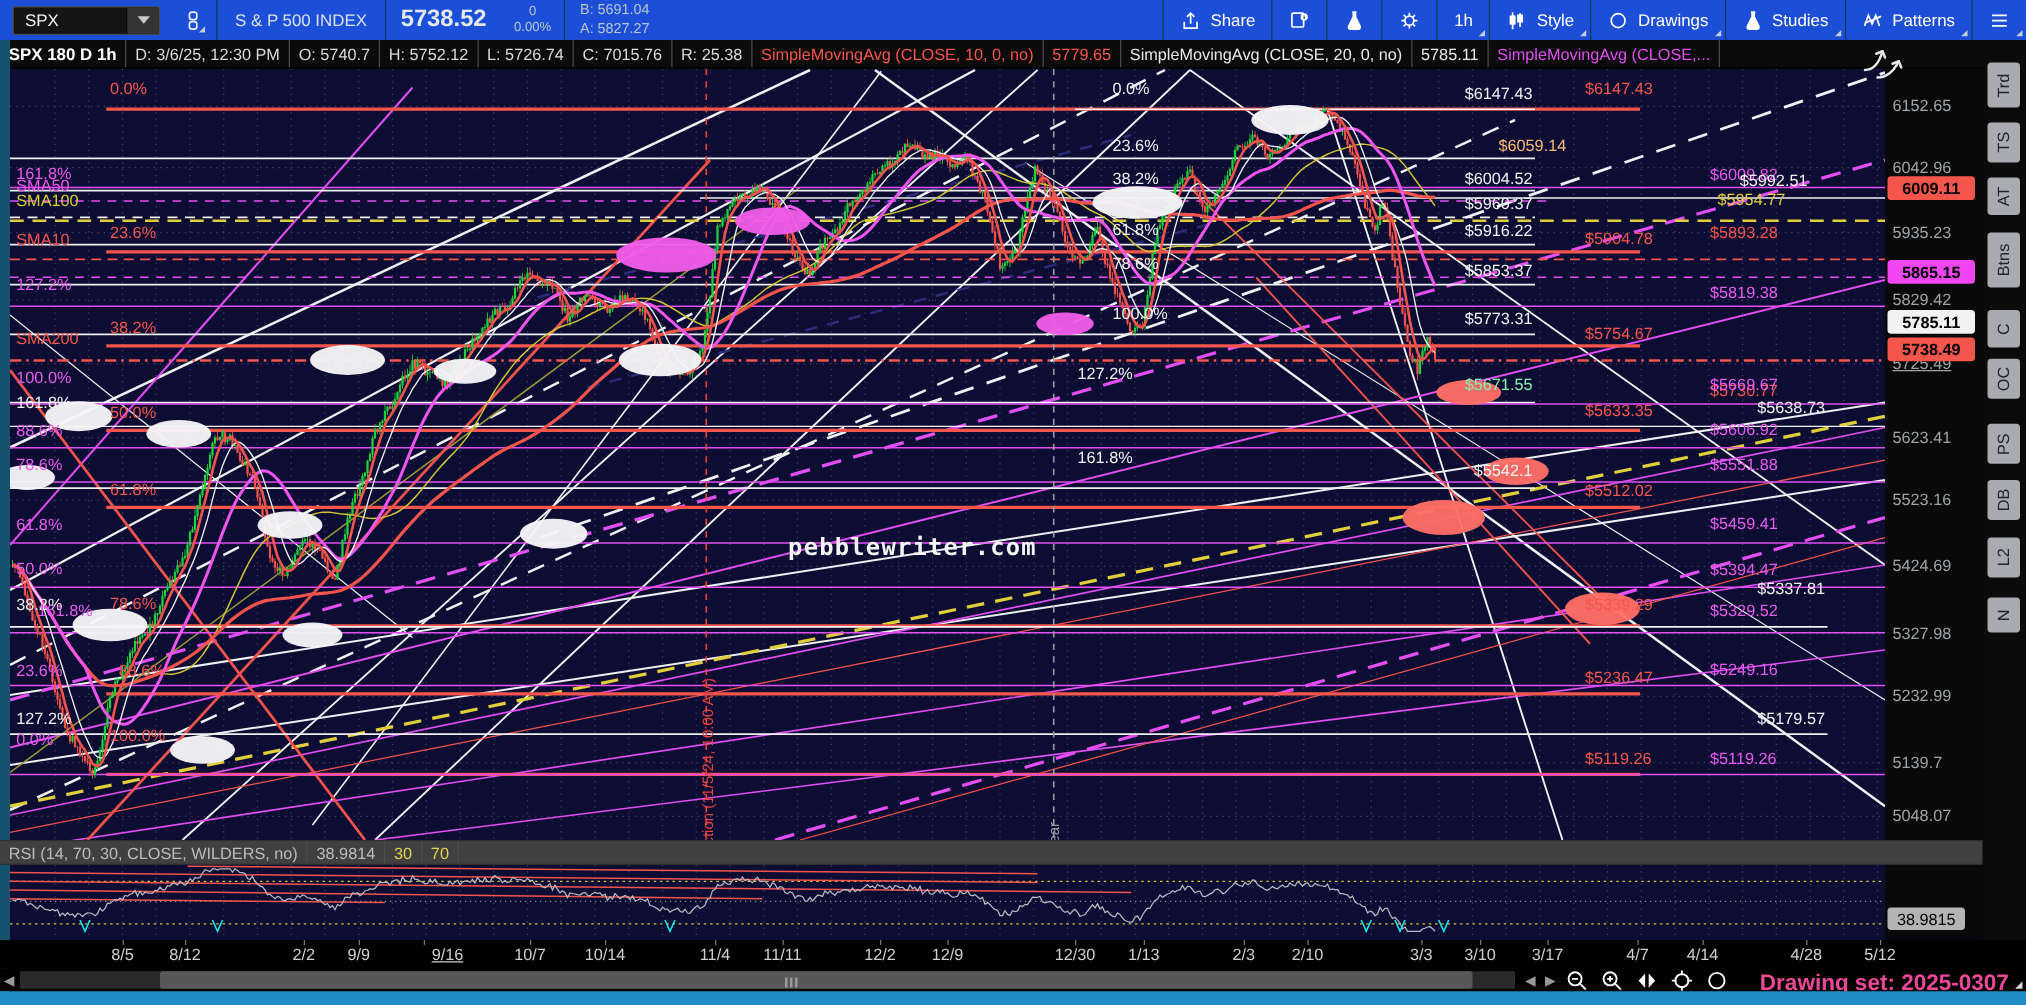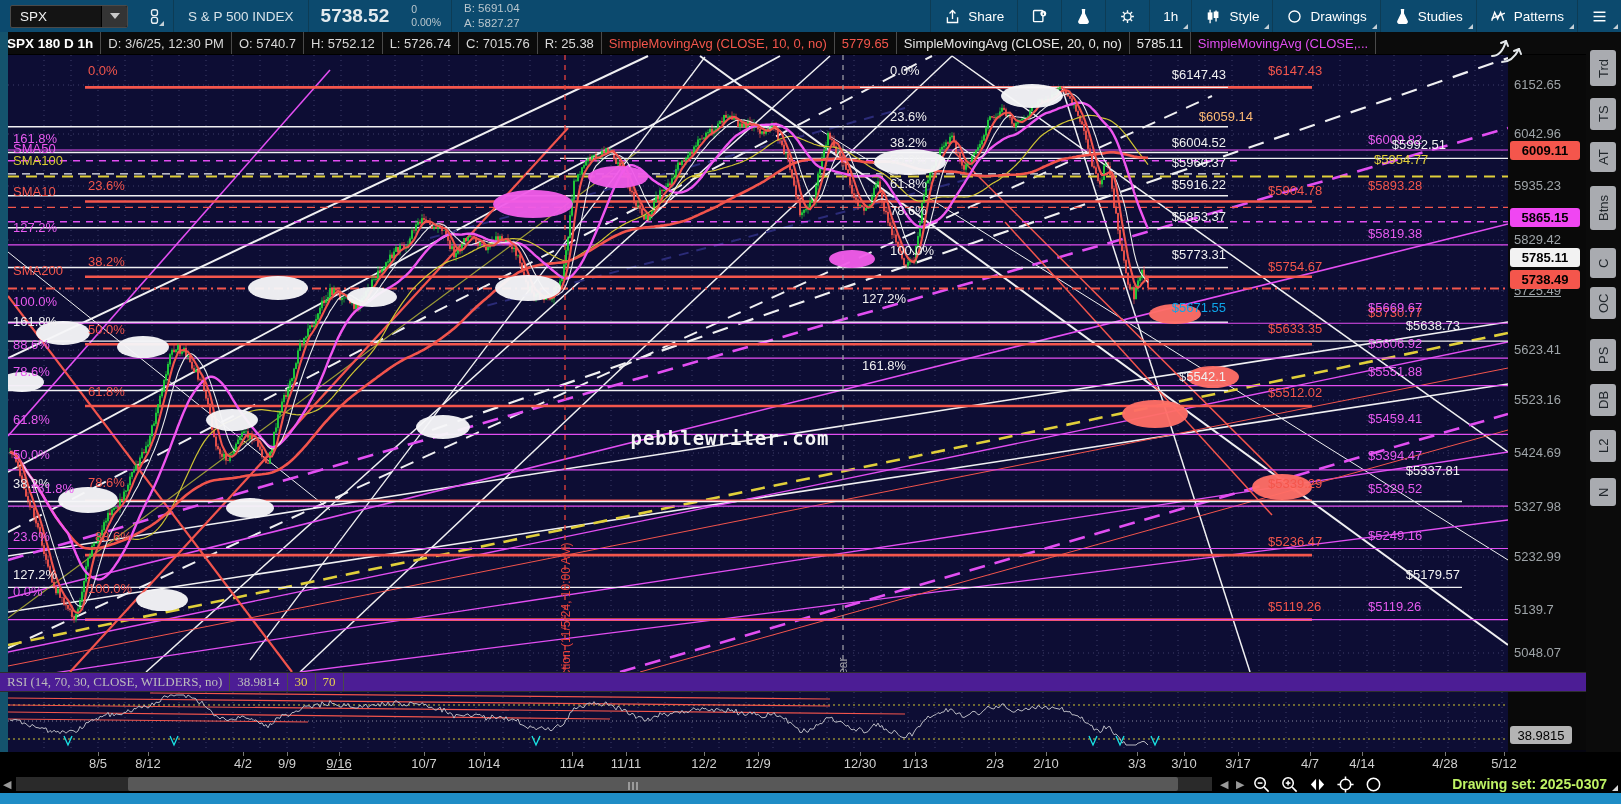--- a/index.html
+++ b/index.html
@@ -1,21 +1,21 @@
 <!DOCTYPE html>
 <html><head>
 <meta charset="utf-8">
 <style>
   html,body{margin:0;padding:0;background:#000;}
   *{box-sizing:border-box;}
   .app{position:relative;width:1621px;height:804px;overflow:hidden;background:#050510;
        font-family:"Liberation Sans",sans-serif;-webkit-font-smoothing:antialiased;}
   
-  .toolbar{position:absolute;left:0;top:0;width:1621px;height:32px;background:#0c4a6e;
-           display:flex;align-items:center;color:#fff;}
+  .toolbar{position:absolute;left:0;top:0;width:1621px;height:32px;background:#1d4ed8;
+           display:flex;align-items:center;color:#fff;text-align:center;}
   .tleft{display:flex;align-items:center;height:100%;padding-left:10px;}
   .tright{display:flex;align-items:center;height:100%;margin-left:auto;}
   .tsep{width:1px;height:100%;background:#0d3c55;flex:none;}
   .symbox{width:118px;height:23px;background:#141414;border:1px solid #4a4a4a;border-radius:2px;
           display:flex;align-items:center;padding-left:9px;color:#f2f2f2;font-size:13.5px;margin-right:7px;}
   .symdd{margin-left:auto;width:26px;height:21px;background:#343434;border-left:1px solid #000;
          display:flex;align-items:center;justify-content:center;border-radius:0 2px 2px 0;}
   .symdd i{width:0;height:0;border-left:5px solid transparent;border-right:5px solid transparent;border-top:6px solid #c9c9c9;}
   .linkic{position:relative;width:26px;height:26px;display:flex;align-items:center;justify-content:center;margin:0 6px;}
   .idxname{font-size:13.5px;color:#d7e2e8;padding:0 14px;}
@@ -45,37 +45,37 @@
   .paxis{position:absolute;left:1508px;top:55px;width:78px;height:695px;background:#090909;}
   .ptick{position:absolute;left:6px;font-size:13px;color:#9ea4a8;}
   .pbadge{position:absolute;left:2px;width:70px;height:19px;border-radius:3px;font-size:13px;font-weight:bold;
           display:flex;align-items:center;justify-content:center;}
   
   .tabs{position:absolute;left:1586px;top:32px;width:35px;height:762px;background:#0b0b0b;}
   .stab{position:absolute;left:4px;width:26px;background:#a9abb0;border-radius:3px;color:#20262b;
         display:flex;align-items:center;justify-content:center;font-size:13px;
         writing-mode:vertical-rl;transform:rotate(180deg);}
   
-  .rsihead{position:absolute;left:0;top:672px;width:1586px;height:20px;background:#4c1d95;display:flex;border-top:1px solid #2e2e2e;border-bottom:1px solid #2e2e2e;font-family:Liberation Serif, serif;}
+  .rsihead{position:absolute;left:0;top:672px;width:1586px;height:20px;background:#404040;display:flex;border-top:1px solid #2e2e2e;border-bottom:1px solid #2e2e2e;}
   .rcell{display:flex;align-items:center;padding:0 7px;font-size:13px;color:#bcbcbc;border-right:1px solid #4a4a4a;white-space:nowrap;}
   .rcell.yel{color:#e8d44d;}
   .rsi{position:absolute;left:8px;top:692px;width:1500px;height:60px;background:#0d0d34;}
   .rsibadge{position:absolute;left:1510px;top:726px;width:62px;height:18px;background:#b4b4b4;color:#000;
             border-radius:3px;font-size:13px;display:flex;align-items:center;justify-content:center;}
   
   .daxis{position:absolute;left:0;top:752px;width:1621px;height:23px;background:#000;}
   .dlab{position:absolute;top:4px;font-size:13px;color:#cfcfcf;transform:translateX(-50%);}
   .dtick{position:absolute;top:0;width:1px;height:4px;background:#777;}
   .scroll{position:absolute;left:0;top:775px;width:1621px;height:18px;background:#000;display:block;}
   .track{position:absolute;left:16px;top:2px;width:1196px;height:14px;background:#2a2a2a;}
   .thumb{position:absolute;left:128px;top:2px;width:1050px;height:14px;background:#585858;border-radius:2px;}
   .grip{position:absolute;top:5px;width:2px;height:8px;background:#9a9a9a;}
   .sarrow{position:absolute;top:3px;font-size:11px;color:#999;}
   .sicons{position:absolute;left:1252px;top:0;height:18px;display:flex;align-items:center;gap:9px;}
-  .dsettext{position:absolute;right:14px;top:1px;font-size:14px;font-weight:bold;color:#bef264;}
+  .dsettext{position:absolute;right:14px;top:1px;font-size:18px;font-weight:bold;color:#ec4899;}
   .bcorner{position:absolute;right:3px;bottom:2px;width:0;height:0;border-left:6px solid transparent;border-bottom:6px solid #d8d8d8;}
   .bluebar{position:absolute;left:0;top:793px;width:1621px;height:11px;background:#1f8dc6;}
   svg{display:block;}
 </style>
 </head>
 <body>
 
 <div class="app">
 
   <div class="toolbar">
@@ -1552,21 +1552,21 @@
       <div class="clabel" style="left:890px;top:188px;color:#f0f0f0;">100.0%</div>
       <div class="clabel" style="left:862px;top:236px;color:#f0f0f0;">127.2%</div>
       <div class="clabel" style="left:862px;top:303px;color:#f0f0f0;">161.8%</div>
       <div class="clabel" style="left:1226px;top:12px;color:#f0f0f0;transform:translateX(-100%);">$6147.43</div>
       <div class="clabel" style="left:1226px;top:54px;color:#fdba74;transform:translateX(-100%);margin-left:27px;">$6059.14</div>
       <div class="clabel" style="left:1226px;top:80px;color:#f0f0f0;transform:translateX(-100%);">$6004.52</div>
       <div class="clabel" style="left:1226px;top:100px;color:#f0f0f0;transform:translateX(-100%);">$5960.37</div>
       <div class="clabel" style="left:1226px;top:122px;color:#f0f0f0;transform:translateX(-100%);">$5916.22</div>
       <div class="clabel" style="left:1226px;top:154px;color:#f0f0f0;transform:translateX(-100%);">$5853.37</div>
       <div class="clabel" style="left:1226px;top:192px;color:#f0f0f0;transform:translateX(-100%);">$5773.31</div>
-      <div class="clabel" style="left:1226px;top:245px;color:#0ea5e9;transform:translateX(-100%);">$5671.55</div>
+      <div class="clabel" style="left:1226px;top:245px;color:#86efac;transform:translateX(-100%);">$5671.55</div>
       <div class="clabel" style="left:1226px;top:314px;color:#f0f0f0;transform:translateX(-100%);">$5542.1</div>
       <div class="clabel" style="left:1268px;top:8px;color:#f4564c;">$6147.43</div>
       <div class="clabel" style="left:1268px;top:128px;color:#f4564c;">$5904.78</div>
       <div class="clabel" style="left:1268px;top:204px;color:#f4564c;">$5754.67</div>
       <div class="clabel" style="left:1268px;top:266px;color:#f4564c;">$5633.35</div>
       <div class="clabel" style="left:1268px;top:330px;color:#f4564c;">$5512.02</div>
       <div class="clabel" style="left:1268px;top:421px;color:#f4564c;">$5339.29</div>
       <div class="clabel" style="left:1268px;top:479px;color:#f4564c;">$5236.47</div>
       <div class="clabel" style="left:1268px;top:544px;color:#f4564c;">$5119.26</div>
       <div class="clabel" style="left:1368px;top:77px;color:#e85bf0;">$6009.82</div>
@@ -1710,25 +1710,25 @@
       </svg>
   </div>
   <div class="rsibadge">38.9815</div>
 
   <div class="daxis" id="daxis">
       <div class="dtick" style="left:98px;"></div>
       <div class="dlab" style="left:98px;">8/5</div>
       <div class="dtick" style="left:148px;"></div>
       <div class="dlab" style="left:148px;">8/12</div>
       <div class="dtick" style="left:243px;"></div>
-      <div class="dlab" style="left:243px;">4/2</div>
+      <div class="dlab" style="left:243px;">2/2</div>
       <div class="dtick" style="left:287px;"></div>
       <div class="dlab" style="left:287px;">9/9</div>
       <div class="dtick" style="left:339px;"></div>
-      <div class="dlab" style="left:339px;text-decoration:underline;">9/16</div>
+      <div class="dlab" style="left:358px;text-decoration:underline;">9/16</div>
       <div class="dtick" style="left:424px;"></div>
       <div class="dlab" style="left:424px;">10/7</div>
       <div class="dtick" style="left:484px;"></div>
       <div class="dlab" style="left:484px;">10/14</div>
       <div class="dtick" style="left:572px;"></div>
       <div class="dlab" style="left:572px;">11/4</div>
       <div class="dtick" style="left:626px;"></div>
       <div class="dlab" style="left:626px;">11/11</div>
       <div class="dtick" style="left:704px;"></div>
       <div class="dlab" style="left:704px;">12/2</div>

